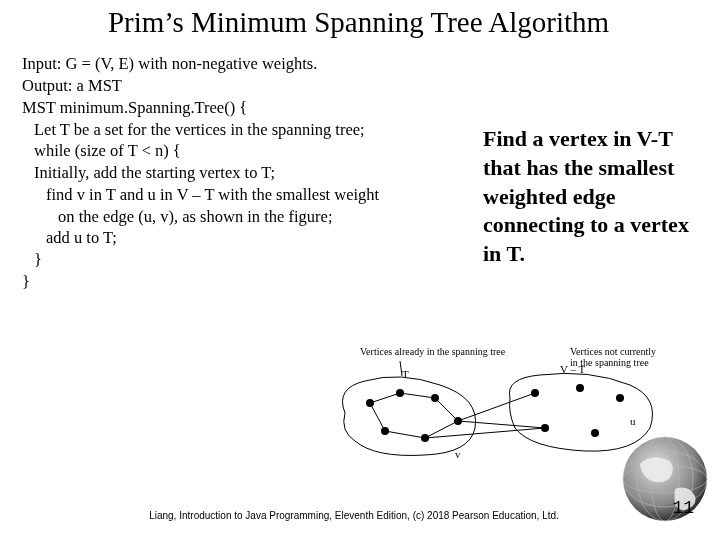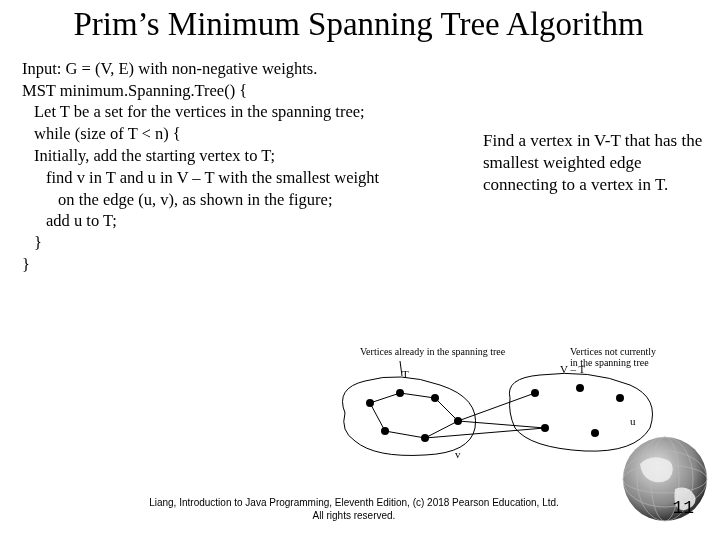--- a/index.html
+++ b/index.html
@@ -7,43 +7,44 @@
     width: 720px;
     height: 540px;
     background: #fff;
     font-family: "Times New Roman", Times, serif;
     color: #000;
     position: relative;
     overflow: hidden;
   }
   .title {
     text-align: center;
-    font-size: 33px;
+    font-size: 29px;
     font-weight: normal;
     padding: 6px 43px 8px 40px;
     line-height: 1.15;
   }
   .content {
     display: flex;
     padding: 6px 16px 0 22px;
   }
   .pseudo {
     font-size: 16.5px;
     line-height: 1.32;
     flex: 0 0 455px;
   }
   .pseudo .ind1 { padding-left: 12px; }
   .pseudo .ind2 { padding-left: 24px; }
   .pseudo .ind3 { padding-left: 36px; }
   .note {
-    font-size: 17px;
+    font-size: 22px;
     line-height: 1.3;
     padding-top: 72px;
     padding-left: 6px;
     flex: 1;
+    font-weight: bold;
   }
   .figure {
     position: absolute;
     left: 330px;
     top: 343px;
     width: 350px;
     height: 120px;
   }
   .figure svg { display: block; }
   .footer {
@@ -74,20 +75,21 @@
   }
 </style>
 </head>
 <body>
 
 <h1 class="title">Prim’s Minimum Spanning Tree Algorithm</h1>
 
 <div class="content">
   <div class="pseudo">
     <div>Input: G = (V, E) with non-negative weights.</div>
+    <div>Output: a MST</div>
     <div>MST minimum.Spanning.Tree() {</div>
     <div class="ind1">Let T be a set for the vertices in the spanning tree;</div>
     <div class="ind1">while (size of T &lt; n) {</div>
     <div class="ind1">Initially, add the starting vertex to T;</div>
     <div class="ind2">find v in T and u in V – T with the smallest weight</div>
     <div class="ind3">on the edge (u, v), as shown in the figure;</div>
     <div class="ind2">add u to T;</div>
     <div class="ind1">}</div>
     <div>}</div>
   </div>
@@ -154,16 +156,15 @@
     <ellipse cx="45" cy="45" rx="42" ry="28" fill="none" stroke="#bbb" stroke-width="0.6"></ellipse>
     <ellipse cx="45" cy="45" rx="14" ry="42" fill="none" stroke="#bbb" stroke-width="0.6"></ellipse>
     <ellipse cx="45" cy="45" rx="28" ry="42" fill="none" stroke="#bbb" stroke-width="0.6"></ellipse>
     <path d="M 20 30 Q 30 20 45 25 Q 55 28 52 40 Q 48 50 35 48 Q 22 45 20 30 Z" fill="#eee" opacity="0.85"></path>
     <path d="M 55 55 Q 68 50 75 62 Q 78 72 65 76 Q 52 78 55 55 Z" fill="#eee" opacity="0.85"></path>
   </svg>
 </div>
 
 <div class="footer">
   <div>Liang, Introduction to Java Programming, Eleventh Edition, (c) 2018 Pearson Education, Ltd.</div>
-  <div>All rights reserved.</div>
 </div>
 
 <div class="pagenum">11</div>
 
 </body></html>

